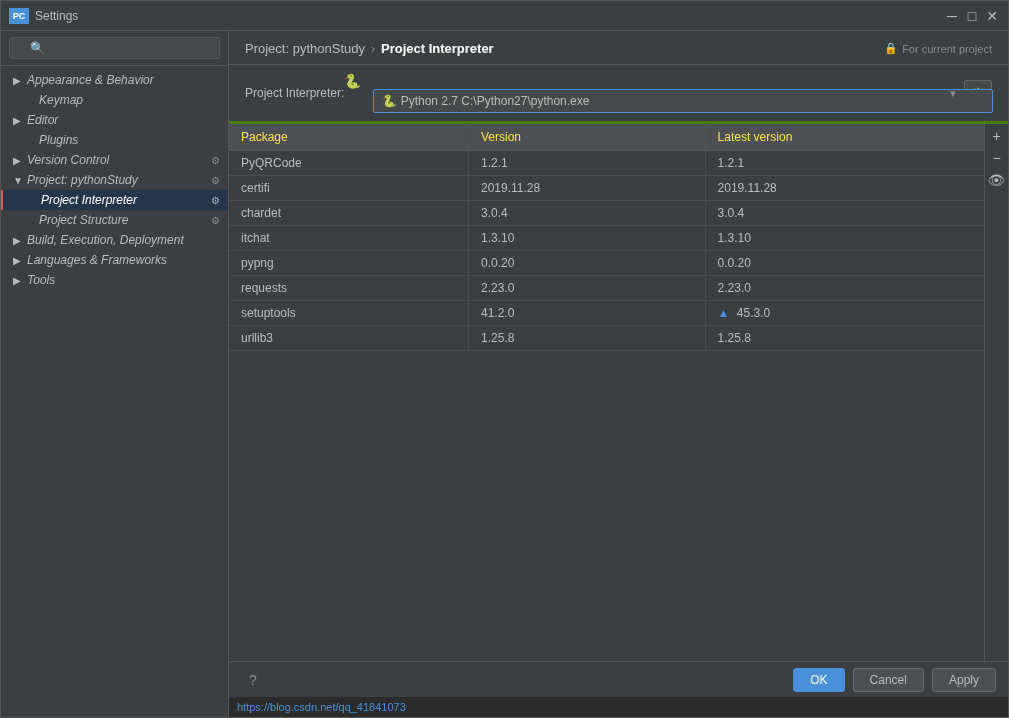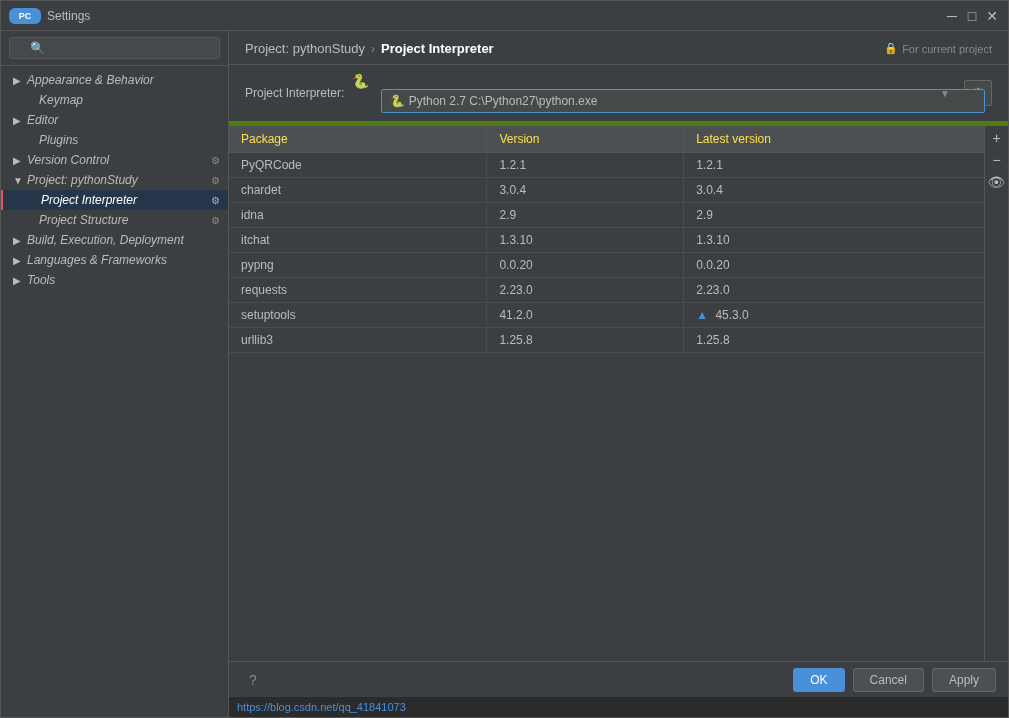--- a/index.html
+++ b/index.html
@@ -23,25 +23,25 @@
     .titlebar {
       background: #3c3f41;
       height: 30px;
       display: flex;
       align-items: center;
       padding: 0 8px;
       border-bottom: 1px solid #555;
       flex-shrink: 0;
     }
     .titlebar-icon {
-      width: 32px;
+      width: 20px;
       height: 16px;
       margin-right: 6px;
       background: #4a90d9;
-      border-radius: 6px;
+      border-radius: 0;
       display: flex;
       align-items: center;
       justify-content: center;
       font-size: 9px;
       color: white;
       font-weight: bold;
       flex-shrink: 0;
     }
     .titlebar-title {
       flex: 1;
@@ -177,23 +177,22 @@
       color: #888;
       font-size: 11px;
       display: flex;
       align-items: center;
       gap: 4px;
     }
     .interpreter-row {
       display: flex;
       align-items: center;
       padding: 8px 16px;
-      border-bottom: 5px solid #4d7c0f;
-      flex-shrink: 0;
-      gap: 8px;
+      border-bottom: 3px solid #4d7c0f;
+      flex-shrink: 0;
     }
     .interpreter-label {
       color: #bbbbbb;
       font-size: 12px;
       flex-shrink: 0;
     }
     .interpreter-select-wrapper {
       flex: 1;
       position: relative;
     }
@@ -495,28 +494,28 @@
                 <th>Latest version</th>
               </tr>
             </thead>
             <tbody id="package-tbody">
             <tr>
                   <td>PyQRCode</td>
                   <td>1.2.1</td>
                   <td>1.2.1</td>
                 </tr>
                 <tr>
+                  <td>certifi</td>
+                  <td>2019.11.28</td>
+                  <td>2019.11.28</td>
+                </tr>
+                <tr>
                   <td>chardet</td>
                   <td>3.0.4</td>
                   <td>3.0.4</td>
-                </tr>
-                <tr>
-                  <td>idna</td>
-                  <td>2.9</td>
-                  <td>2.9</td>
                 </tr>
                 <tr>
                   <td>itchat</td>
                   <td>1.3.10</td>
                   <td>1.3.10</td>
                 </tr>
                 <tr>
                   <td>pypng</td>
                   <td>0.0.20</td>
                   <td>0.0.20</td>

